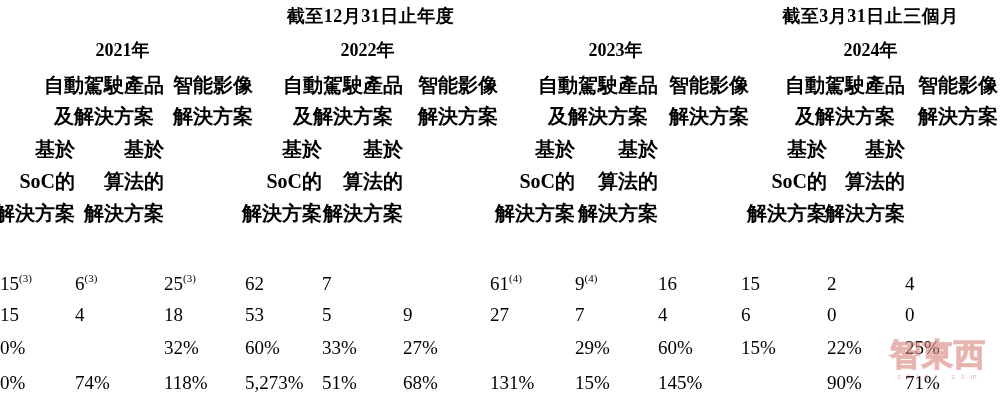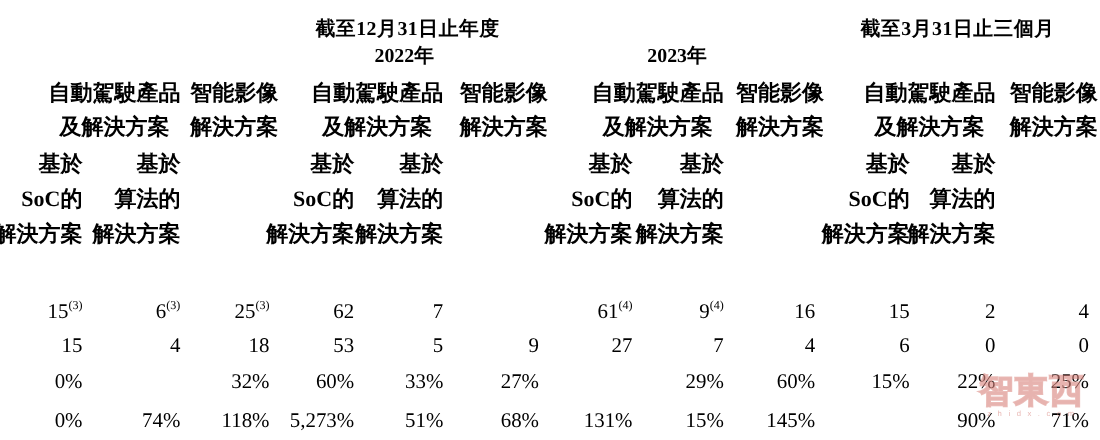--- a/index.html
+++ b/index.html
@@ -3,31 +3,31 @@
 <meta charset="utf-8">
 <style>
   html,body{margin:0;padding:0;background:#ffffff;}
   body{width:1000px;height:400px;position:relative;overflow:hidden;
        font-family:"Liberation Serif","DejaVu Serif",serif;color:#000;}
   .sheet{position:absolute;inset:0;display:grid;
          grid-template-columns:75px 89px 81px 77px 81px 87px 85px 83px 83px 86px 78px 85px 10px;
          grid-template-rows:32px 32px 66px 100px 38px 32px 30px 36px 34px;}
   .cell{white-space:nowrap;}
   .period{grid-row:1;display:flex;justify-content:center;align-items:flex-start;
-          padding-top:14px;font-weight:bold;font-size:18px;letter-spacing:.5px;}
+          padding-top:4px;font-weight:bold;font-size:18px;letter-spacing:.5px;}
   .year{grid-row:2;display:flex;justify-content:center;align-items:flex-start;
         padding-top:6px;font-weight:bold;font-size:18px;}
   .group{grid-row:3;display:flex;justify-content:flex-end;align-items:center;
          padding-top:7px;font-weight:bold;font-size:20px;}
   .group .inner{text-align:center;line-height:31px;}
   .shift-r{transform:translateX(8px);}
   .sub{grid-row:4;display:flex;flex-direction:column;align-items:flex-end;
        padding-top:3px;font-weight:bold;font-size:20px;}
   .sub div{line-height:32px;}
-  .data{display:flex;justify-content:flex-end;align-items:center;
+  .data{display:flex;align-items:center;
         font-size:19px;}
   .data sup{font-size:11px;position:relative;top:-6px;letter-spacing:0;}
   .r1{grid-row:6}.r2{grid-row:7}.r3{grid-row:8}.r4{grid-row:9}
   .watermark{position:absolute;left:884px;top:338px;width:108px;text-align:center;
              pointer-events:none;}
   .watermark .wm-text{font-size:31px;font-weight:bold;letter-spacing:1px;line-height:34px;
              color:rgba(222,146,140,0.18);
              -webkit-text-stroke:1.4px rgba(217,133,126,0.55);}
   .watermark .wm-sub{font-size:7px;letter-spacing:2px;color:rgba(217,133,126,0.6);
              margin-top:1px;font-family:"Liberation Sans","DejaVu Sans",sans-serif;}
@@ -37,25 +37,31 @@
 
 <div class="sheet">
 
   <div class="cell period" style="grid-column:1/10">
     <span>截至12月31日止年度</span>
   </div>
   <div class="cell period" style="grid-column:10/14">
     <span>截至3月31日止三個月</span>
   </div>
 
+  <div class="cell year" style="grid-column:1/4">
+      <span>2021年</span>
+    </div>
   <div class="cell year" style="grid-column:4/7">
       <span>2022年</span>
     </div>
   <div class="cell year" style="grid-column:7/10">
       <span>2023年</span>
+    </div>
+  <div class="cell year" style="grid-column:10/14">
+      <span>2024年</span>
     </div>
 
   <div class="cell group" style="grid-column:1/3">
     <div class="inner">
         <div>自動駕駛產品</div>
         <div>及解決方案</div>
       </div>
   </div>
   <div class="cell group shift-r" style="grid-column:3">
     <div class="inner">

